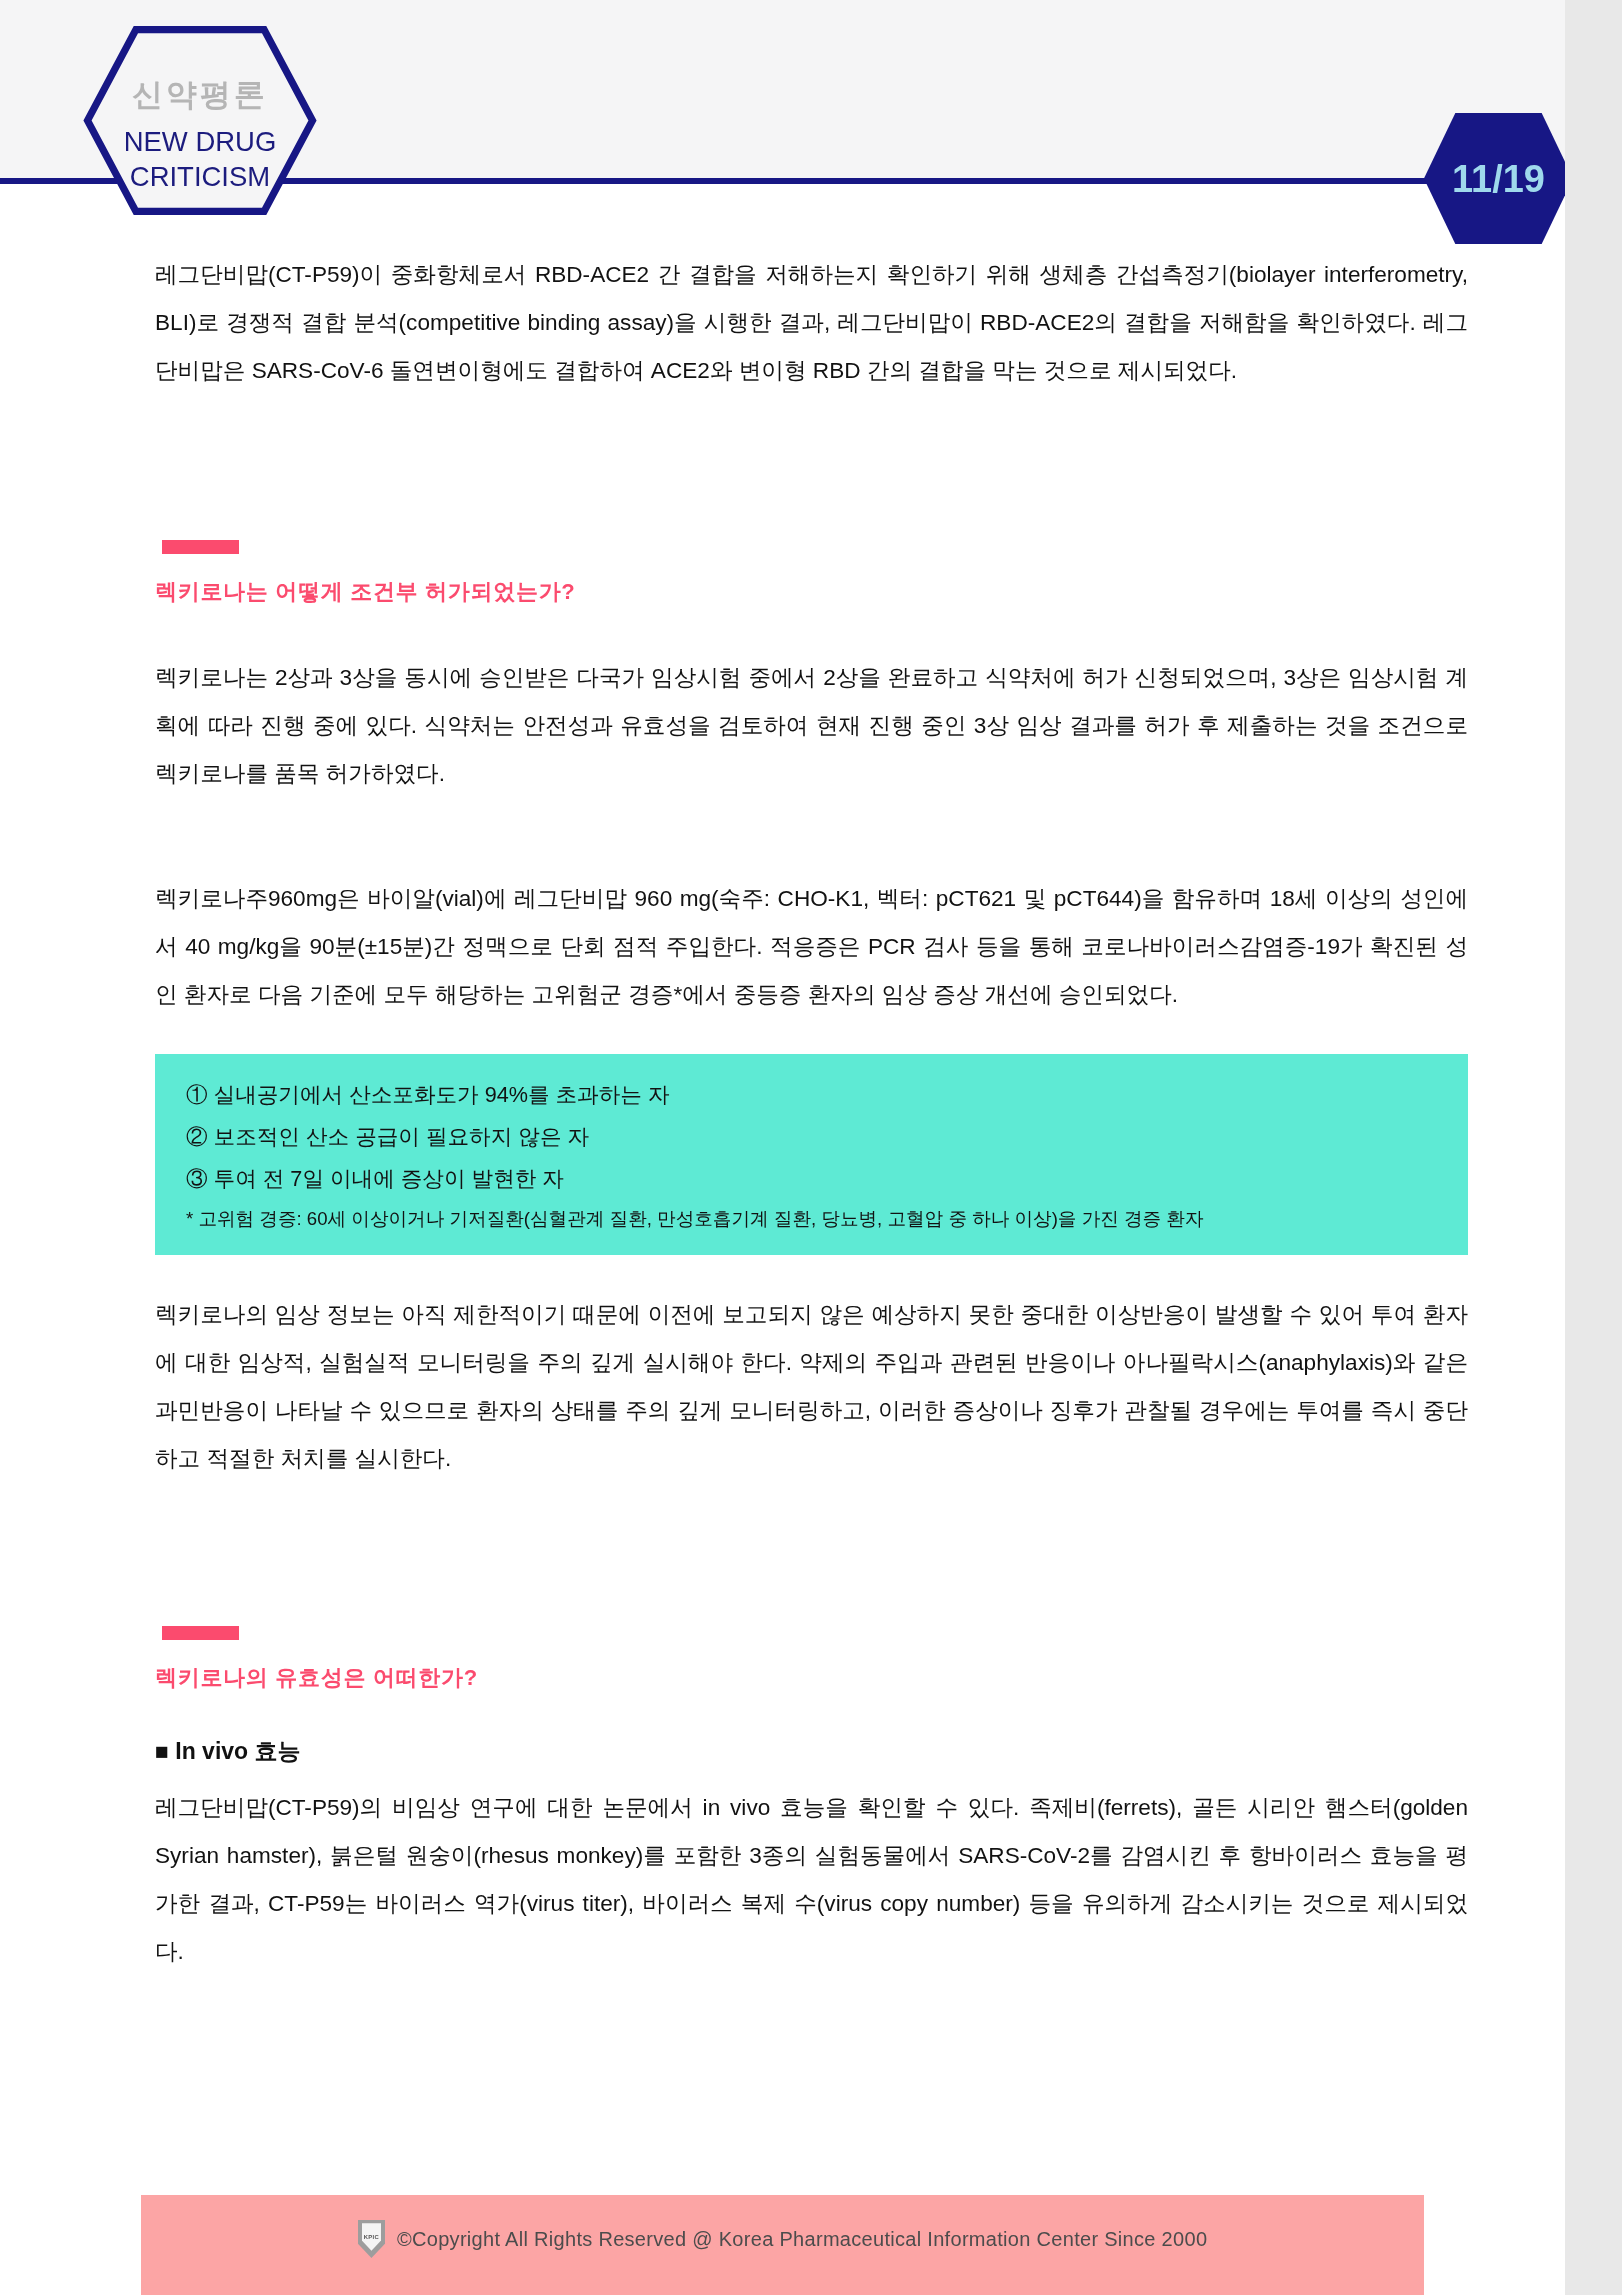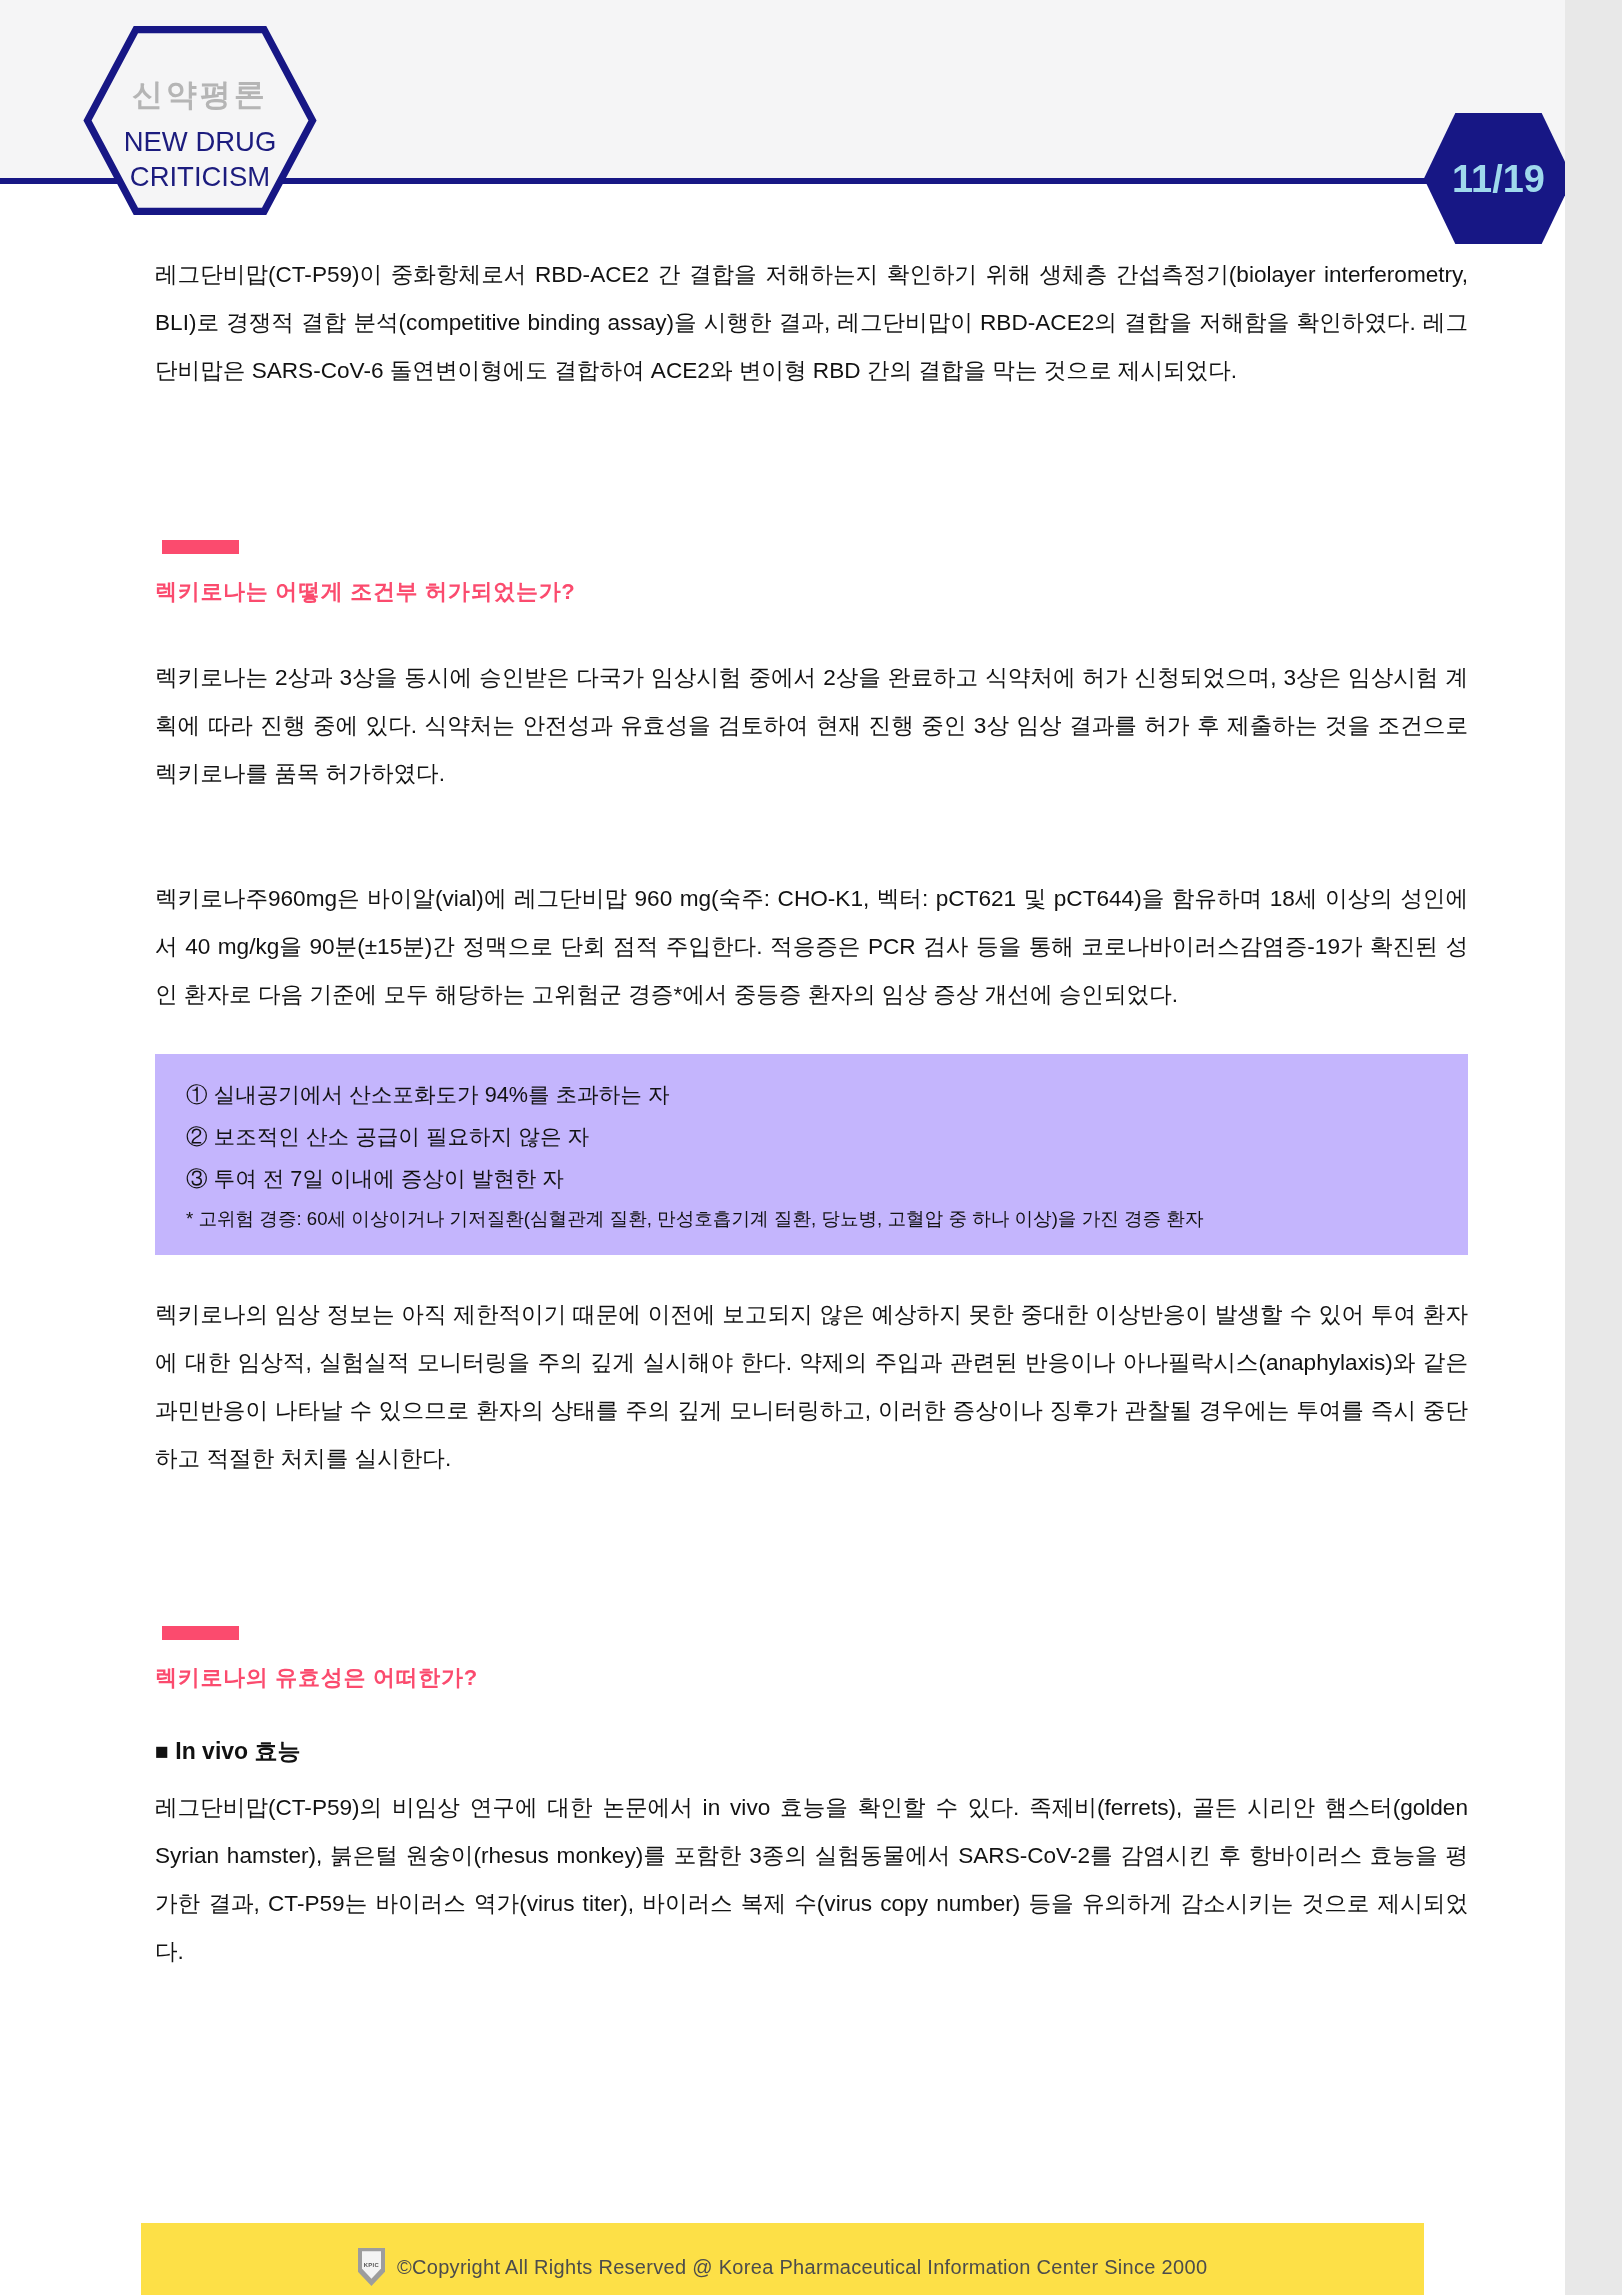--- a/index.html
+++ b/index.html
@@ -48,38 +48,38 @@
     width: 77px; height: 13.7px; background: #fb4b6e;
     margin: 0 0 19.6px 6.5px;
   }
   .section-heading {
     font-size: 22px; line-height: 37px; font-weight: 700;
     color: #fb4b6e; margin: 0 0 44px 0; letter-spacing: 0.7px;
   }
   .section-heading.second { margin-bottom: 42px; }
 
   .criteria-box {
-    background: #c4b5fd;
+    background: #5eead4;
     padding: 19.6px 31px 17px 31px;
     margin-bottom: 36px;
   }
   .criteria-item { font-size: 21.6px; line-height: 42px; color: #121212; }
   .criteria-note { font-size: 18.6px; line-height: 38px; color: #121212; }
 
   .subheading {
     font-size: 23px; font-weight: 700; color: #111;
     margin: 0 0 18.3px 0; line-height: 27.5px;
   }
 
   
   .footer-band {
     position: absolute; top: 2195px; left: 141px; right: 141px; bottom: 0;
-    background: #fde047;
+    background: #fca5a5;
     display: flex; align-items: flex-start; justify-content: center;
-    padding-top: 25px; box-sizing: border-box; margin-top: 28px;
+    padding-top: 25px; box-sizing: border-box;
   }
   .footer-inner { display: flex; align-items: center; gap: 11.8px; }
   .footer-logo { width: 27.5px; height: 38px; position: relative; flex: 0 0 auto; }
   .footer-logo .shield {
     position: absolute; inset: 0;
     background: #9d9d9d;
     clip-path: polygon(0 0, 100% 0, 100% 62%, 50% 100%, 0 62%);
     display: flex; align-items: center; justify-content: center;
   }
   .footer-logo .shield-inner {

